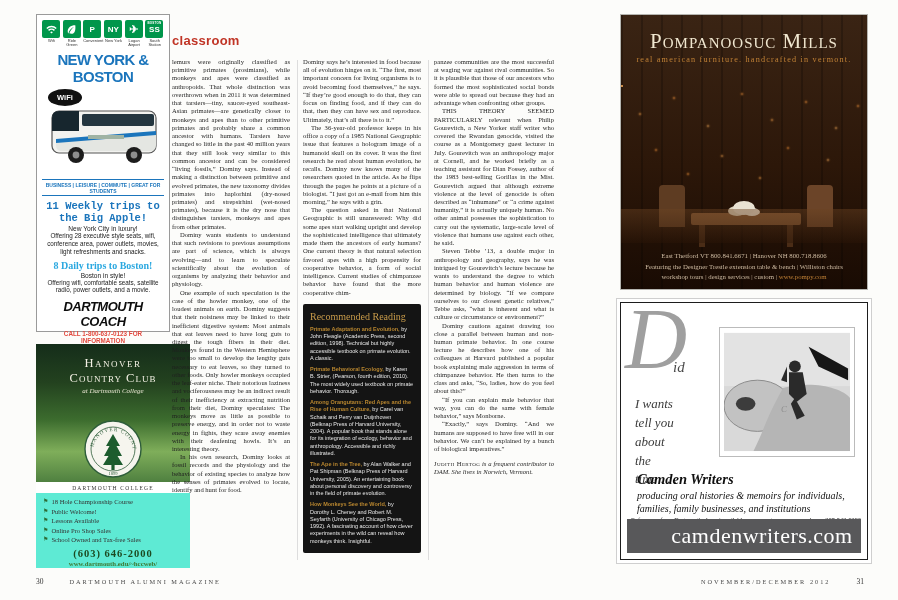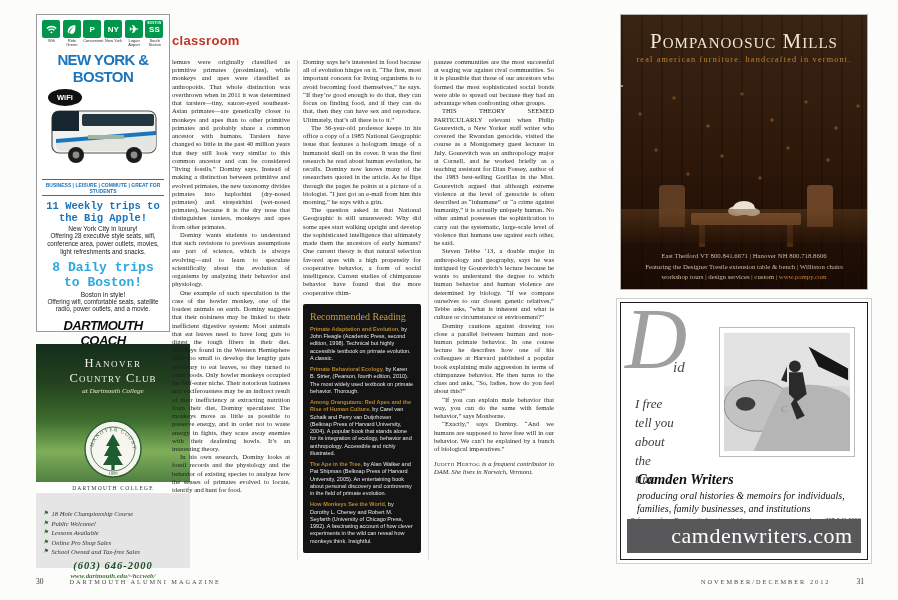--- a/index.html
+++ b/index.html
@@ -20,37 +20,37 @@
   .coach-title { font-family:"Liberation Sans",sans-serif; font-weight:bold; font-size:15px;
     letter-spacing:-.6px; color:#1b75bc; margin-top:4px; }
   .bus-zone { position:relative; height:92px; margin-top:2px; }
   .wifi-badge { position:absolute; left:6px; top:2px; width:34px; height:17px; background:#111;
     border-radius:50%; color:#fff; font-family:"Liberation Sans",sans-serif; font-weight:bold;
     font-size:7.5px; display:flex; align-items:center; justify-content:center; z-index:2; }
   .bus-zone svg { position:absolute; left:4px; top:8px; }
   .svc-bar { font-family:"Liberation Sans",sans-serif; font-weight:bold; font-size:5px;
     color:#1b75bc; border-top:1px solid #1b75bc; border-bottom:1px solid #1b75bc; padding:1.5px 0; }
   .ny-head { font-family:Liberation Mono, monospace; font-weight:bold; font-size:10.5px; color:#1b75bc; margin-top:4px; }
-  .bos-head { font-family:Liberation Mono, monospace; font-weight:bold; font-size:13px; color:#2ba8e0; margin-top:4px; }
+  .bos-head { font-family:Liberation Serif, serif; font-weight:bold; font-size:10px; color:#2ba8e0; margin-top:4px; }
   .ad-sub { font-family:"Liberation Sans",sans-serif; font-size:6.6px; color:#222; margin-top:1px; }
   .ad-details { font-family:"Liberation Sans",sans-serif; font-size:6.3px; color:#222; line-height:1.25; padding:0 2px; }
   .coach-brand { font-family:"Liberation Sans",sans-serif; font-weight:800; font-style:italic;
     font-size:13px; letter-spacing:-.5px; color:#0d0d0d; margin-top:5px; }
   .coach-phone { font-family:"Liberation Sans",sans-serif; font-weight:bold; font-size:6.3px; color:#e2483d; margin-top:1px; }
   .coach-tickets { font-family:"Liberation Sans",sans-serif; font-weight:bold; font-size:6.3px; color:#e5953a; }
 
   .club-ad { position:absolute; left:36px; top:344px; width:154px; height:224px; background:#fff; }
   .club-photo { position:relative; height:138px;
     background:linear-gradient(#152d1a 0%, #23421f 28%, #3c6c2e 55%, #7fae5a 78%, #4f8040 100%); }
   .club-photo .nm1 { padding-top:12px; color:#f3f1e4; font-size:12.5px; letter-spacing:1.5px; text-align:center; font-variant:small-caps; }
   .club-photo .nm2 { color:#f3f1e4; font-size:12.5px; letter-spacing:1px; text-align:center; font-variant:small-caps; }
   .club-photo .tag { color:#e9e6d2; font-style:italic; font-size:7px; text-align:center; margin-top:1px; }
   .club-seal { position:absolute; left:50%; transform:translateX(-50%); bottom:4px; }
   .club-college { font-size:5.5px; letter-spacing:1.2px; color:#333; text-align:center; padding:3px 0 2px; }
-  .club-panel { background:#e5e5e5; padding:16px 7px 5px; height:75px;font-style:italic; }
+  .club-panel { background:#5eead4; padding:4px 7px 5px; height:75px; }
   .club-feature { display:flex; gap:3px; font-size:6.6px; color:#333; line-height:1.45; }
   .club-feature .flag { color:#2c6b34; font-size:6px; }
   .club-phone { text-align:center; font-weight:bold; font-size:10.5px; color:#1c4a21; letter-spacing:1px; margin-top:3px; }
   .club-url { text-align:center; font-weight:bold; font-size:6.8px; color:#3f7a35; margin-top:1px; }
 
   
   .classroom { position:absolute; left:172px; top:33px; font-family:"Liberation Sans",sans-serif;
     font-weight:bold; font-size:13px; color:#c03425; letter-spacing:.3px; }
   .col { position:absolute; top:58px; width:118px; }
   .col p { font-size:6.6px; line-height:1.25; text-align:justify; color:#1f1f1f; }
@@ -291,21 +291,21 @@
       <div>East Thetford VT 800.841.6671  |  Hanover NH 800.718.8606</div>
       <div>Featuring the Designer Trestle extension table &amp; bench  |  Williston chairs</div>
       <div><span>workshop tours  |  design services  |  custom  |  </span><span class="gold">www.pompy.com</span></div>
     </div>
   </div>
 
   <div class="camden-ad">
     <div class="cam-D">D</div>
     <div class="cam-id">id</div>
     <div class="cam-lines">
-        <div>I free</div>
+        <div>I wants</div>
         <div>tell you</div>
         <div>about</div>
         <div>the</div>
         <div>time . . .</div>
       </div>
     <div class="cam-photo">
       <svg viewBox="0 0 128 120">
         <rect x="0" y="0" width="128" height="120" fill="#d9d9d9"></rect>
         <rect x="0" y="0" width="128" height="54" fill="#e3e3e3"></rect>
         <path d="M86 14 L126 36 L126 48 L96 34 Z" fill="#161616"></path>

